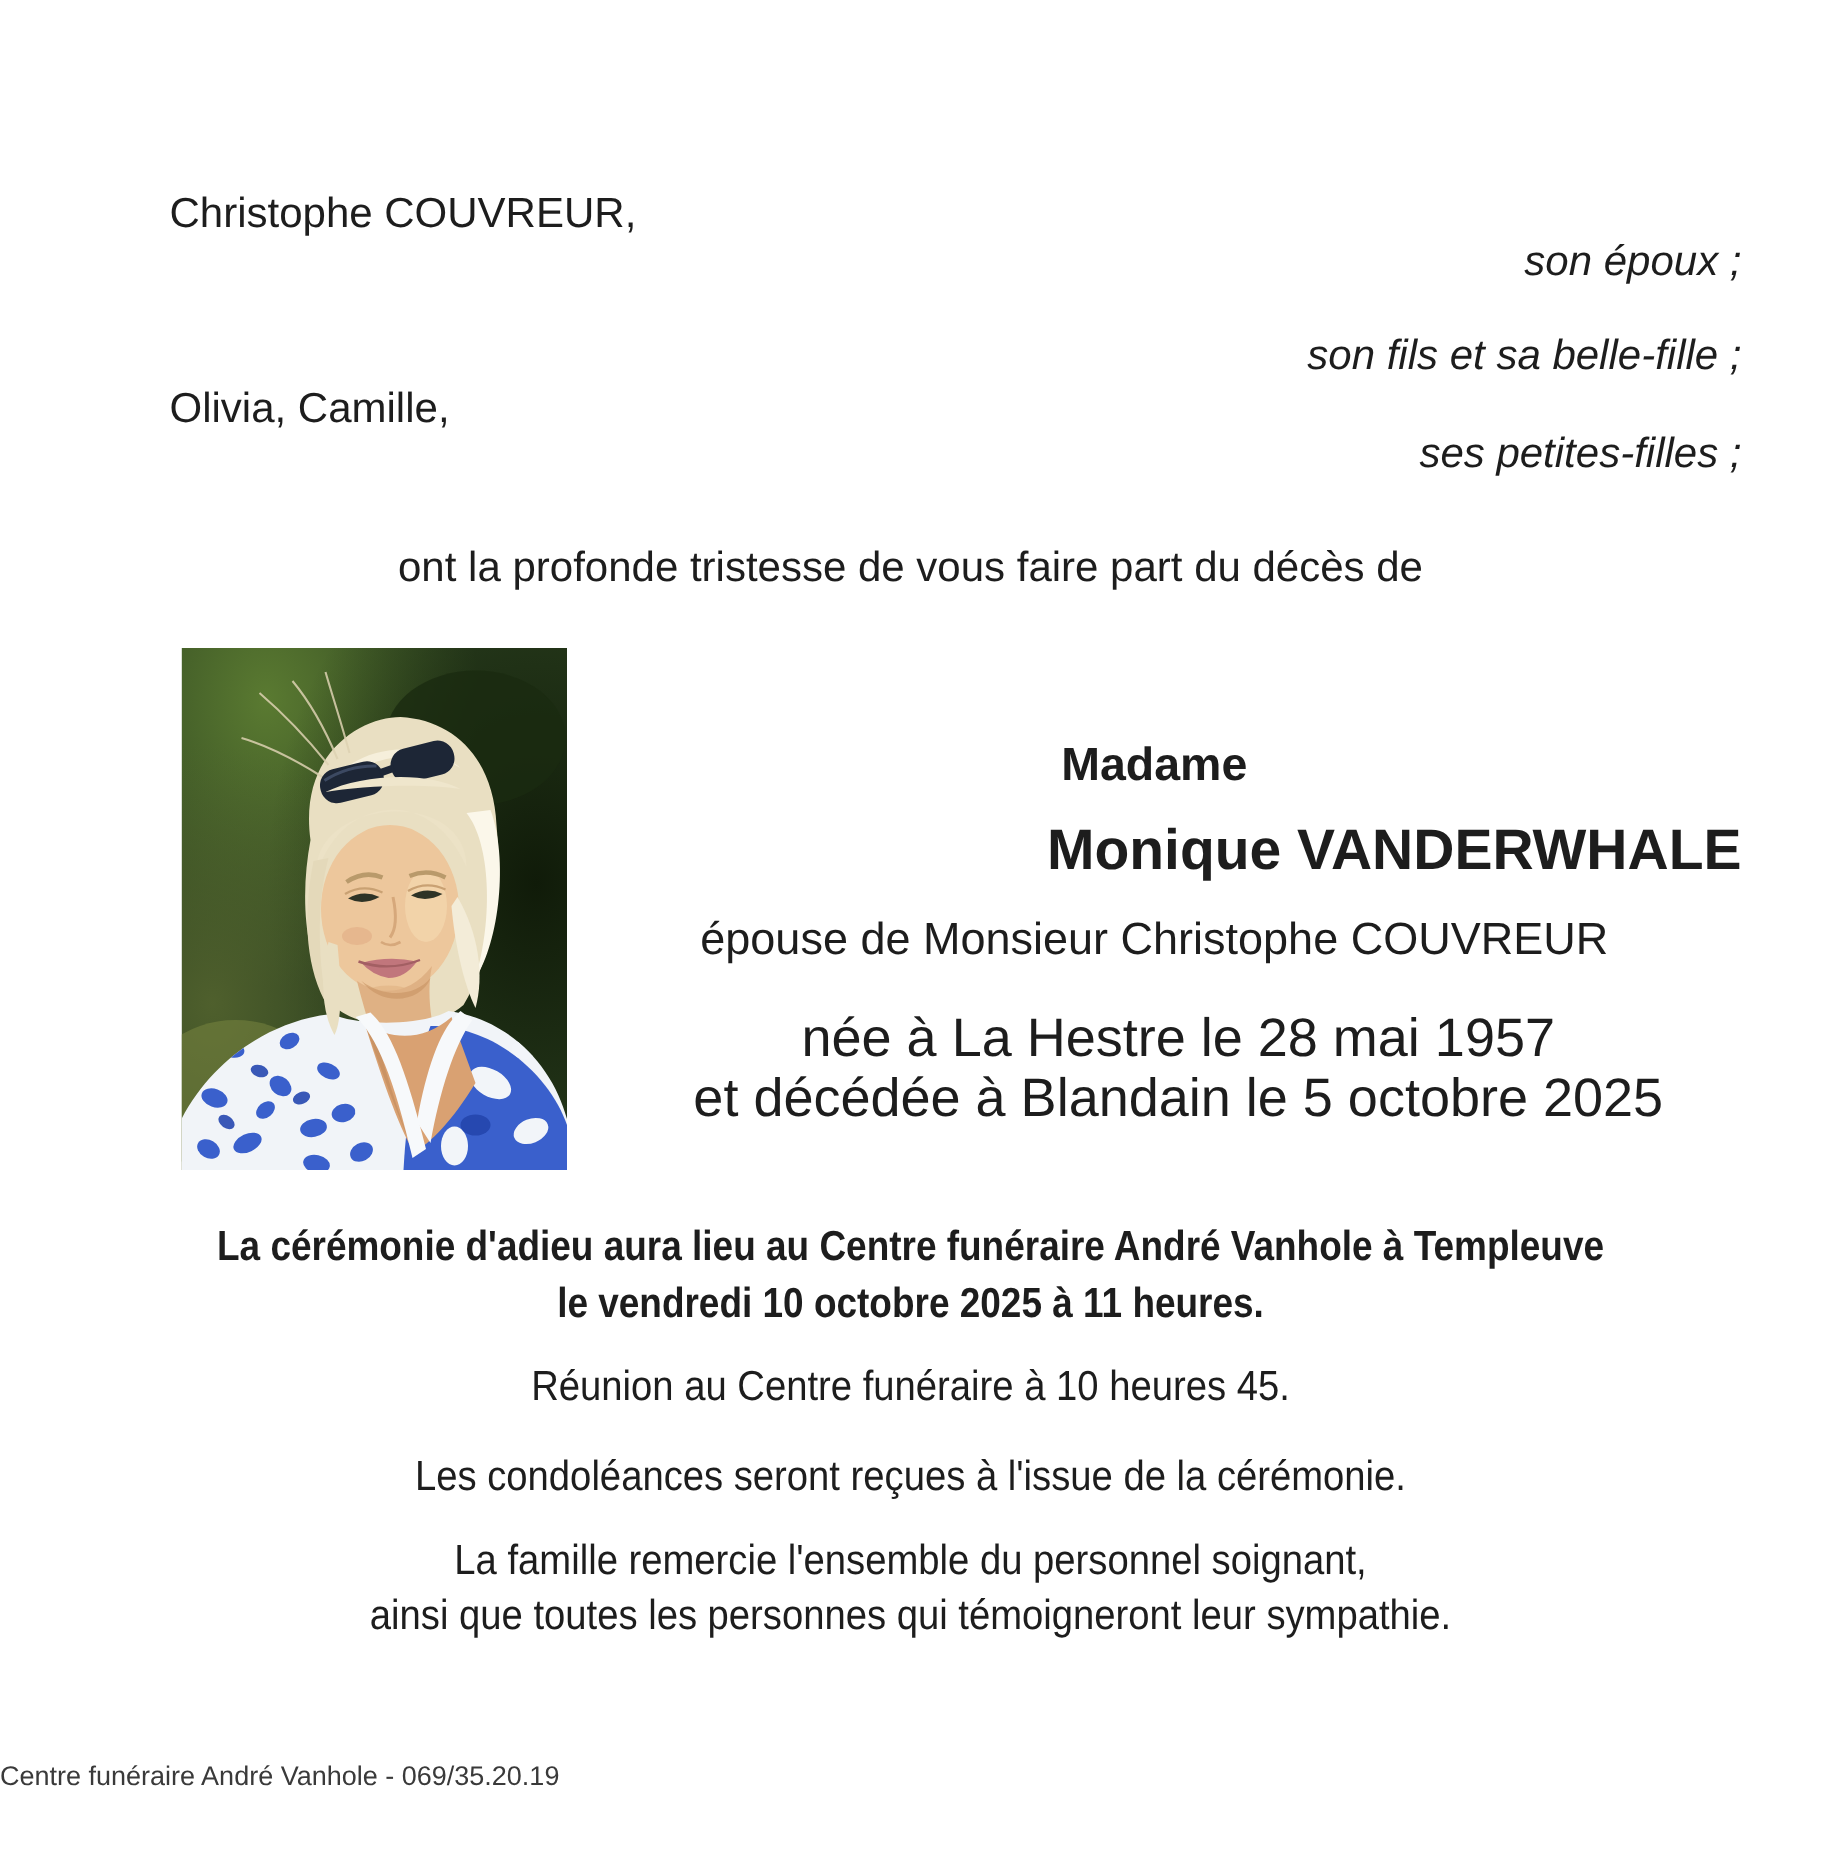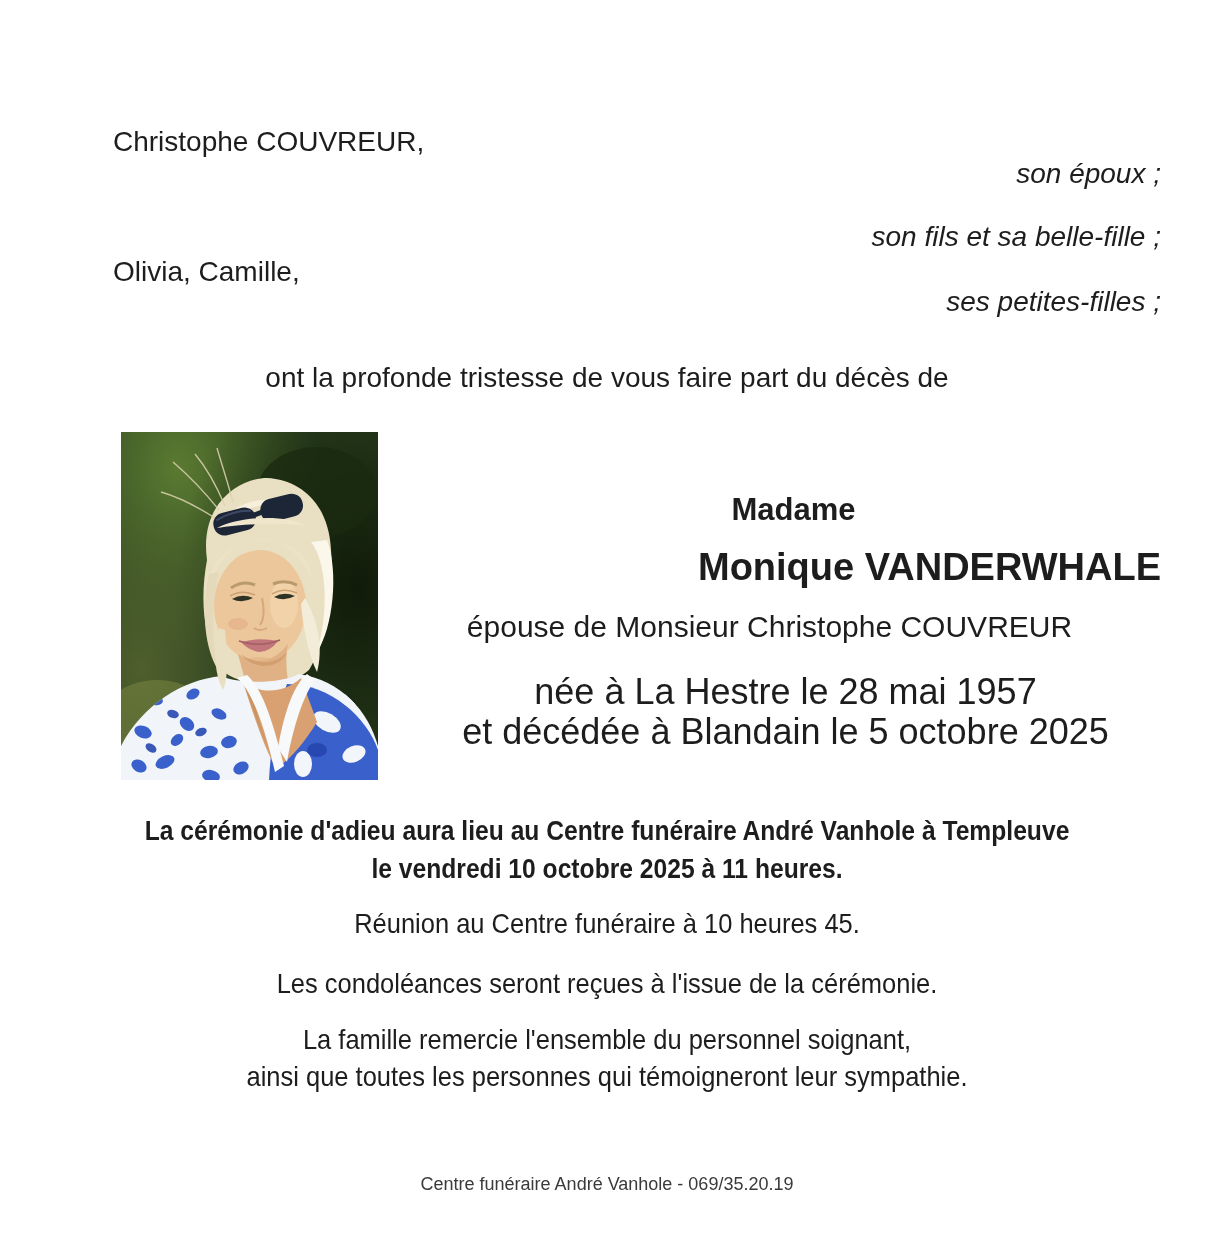--- a/index.html
+++ b/index.html
@@ -57,29 +57,28 @@
     font-size: 28px;
     line-height: 37px;
   }
 
   
   .name-col {
     left: 378px;
     width: 783px;
     text-align: center;
   }
-  .deceased-title { font-size: 31px; line-height: 34px; font-weight: bold; margin-left: 24px; }
+  .deceased-title { font-size: 31px; line-height: 34px; font-weight: bold; }
   .deceased-name  { font-size: 38px; line-height: 42px; font-weight: bold; text-align: right; }
   .spouse-line    { font-size: 30px; line-height: 34px; }
   .dates          { font-size: 36px; line-height: 40px; margin-left: 16px; }
 
   .footer-line {
     left: 0;
     width: 100%;
-    text-align: center;
     font-size: 18px;
     line-height: 24px;
     color: #3a3a3a;
   }
 
   .photo-frame {
     position: absolute;
     left: 121px;
     top: 432px;
     width: 257px;

